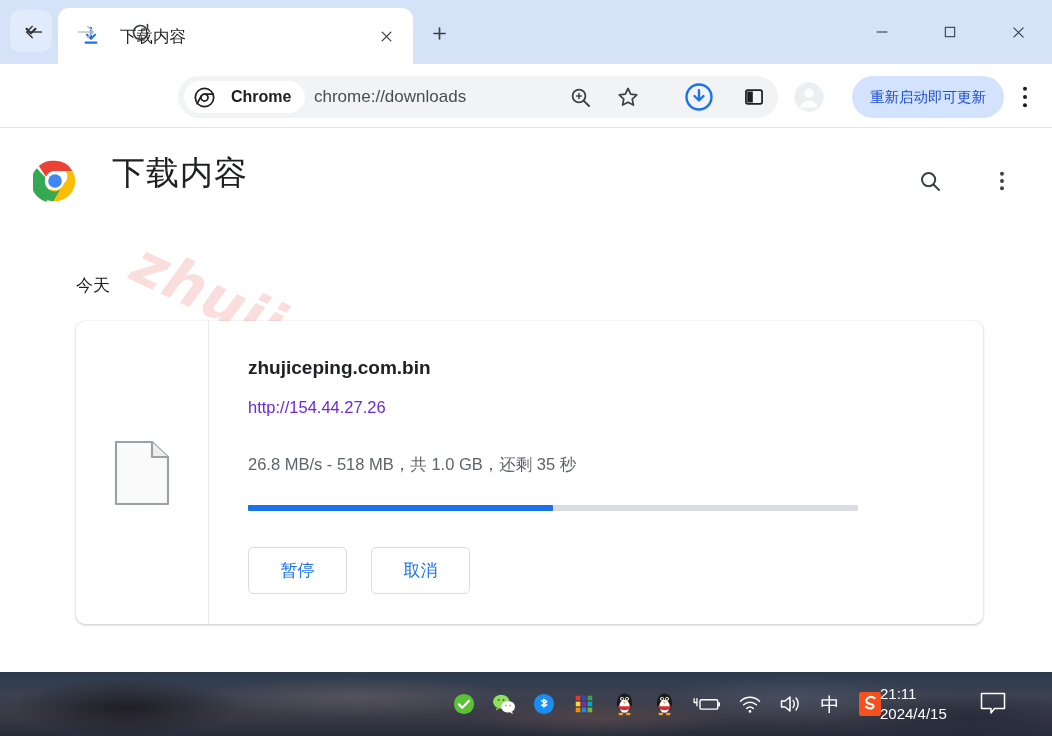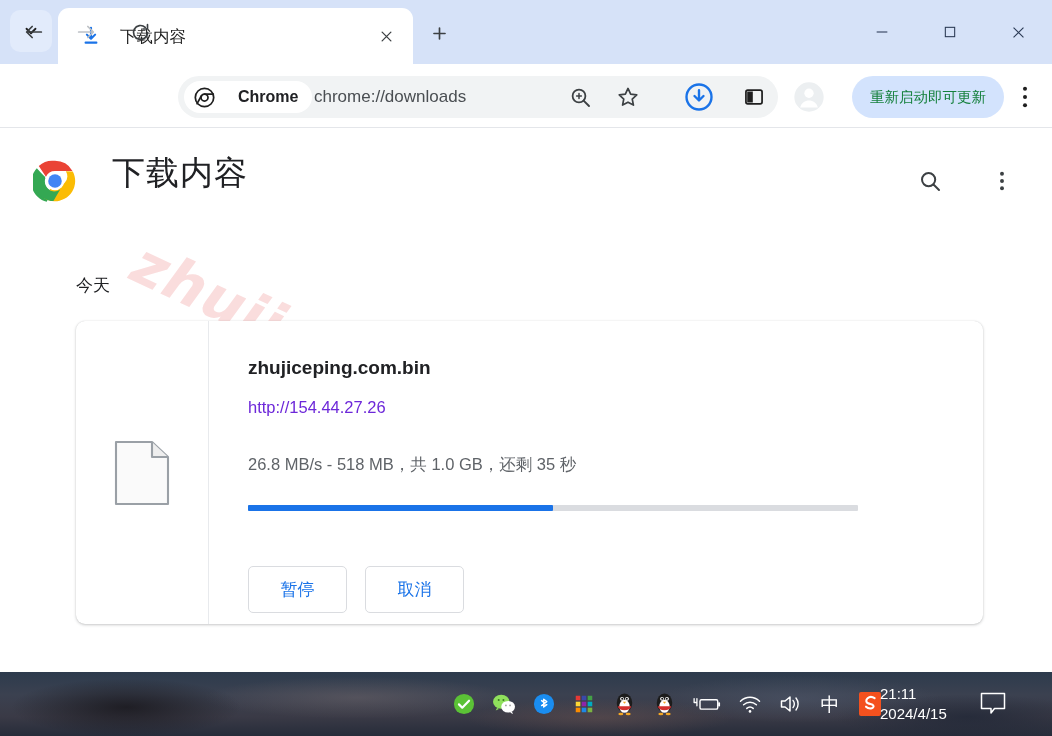--- a/index.html
+++ b/index.html
@@ -55,38 +55,38 @@
     display: flex; align-items: center; justify-content: center; border-radius: 50%;
   }
   .omnibox {
     position: absolute; left: 178px; top: 76px; width: 600px; height: 42px;
     background: #f1f3f4; border-radius: 21px;
     display: flex; align-items: center;
   }
   .chrome-chip {
     position: absolute; left: 6px; top: 5px; height: 32px;
     background: #ffffff; border-radius: 16px;
-    display: flex; align-items: center; padding: 0 14px 0 10px; gap: 23px;
+    display: flex; align-items: center; padding: 0 14px 0 10px; gap: 16px;
   }
   .chrome-chip-label { font-size: 16px; color: #202124; font-weight: 600; }
   .omnibox-url {
     position: absolute; left: 136px; top: 0; height: 42px; line-height: 42px;
     font-size: 17px; color: #4a4e52; white-space: nowrap;
   }
   .ob-icon { position: absolute; top: 9px; width: 24px; height: 24px; }
   .tb-icon {
     position: absolute; top: 76px; width: 42px; height: 42px;
     display: flex; align-items: center; justify-content: center; border-radius: 50%;
   }
   .update-pill {
     position: absolute; left: 852px; top: 76px; width: 152px; height: 42px;
     background: #d3e3fd; border-radius: 21px;
     display: flex; align-items: center; justify-content: center;
   }
-  .update-pill-label { font-size: 14.5px; color: #15803d; white-space: nowrap; }
+  .update-pill-label { font-size: 14.5px; color: #1d4ed8; white-space: nowrap; }
   .menu-dots-tb { position: absolute; left: 1014px; top: 84px; width: 22px; height: 26px; }
 
   
   .page {
     position: absolute; left: 0; top: 129px; width: 1052px; height: 543px;
     background: #ffffff; overflow: hidden;
   }
   .page-header { position: absolute; left: 0; top: 0; width: 1052px; height: 108px; }
   .chrome-logo-big { position: absolute; left: 33px; top: 30px; width: 44px; height: 44px; }
   .page-title {
@@ -133,21 +133,21 @@
   }
   .dl-status {
     position: absolute; left: 0; top: 133px;
     font-size: 16.5px; color: #5f6368; white-space: nowrap;
   }
   .progress-track {
     position: absolute; left: 0; top: 184px; width: 610px; height: 6px;
     background: #dadce0; border-radius: 1px;
   }
   .progress-fill { height: 6px; background: #1a73e8; border-radius: 1px; }
-  .dl-actions { position: absolute; left: 0; top: 226px; display: flex; gap: 18px; margin-top: 19px; }
+  .dl-actions { position: absolute; left: 0; top: 226px; display: flex; gap: 24px; }
   .dl-btn {
     height: 47px; min-width: 99px; padding: 0 22px;
     background: #ffffff; border: 1px solid #dadce0; border-radius: 5px;
     color: #1a73e8; font-size: 17px; font-family: inherit;
     display: flex; align-items: center; justify-content: center; cursor: pointer;
   }
 
   
   .taskbar {
     position: absolute; left: 0; top: 672px; width: 1052px; height: 64px;

